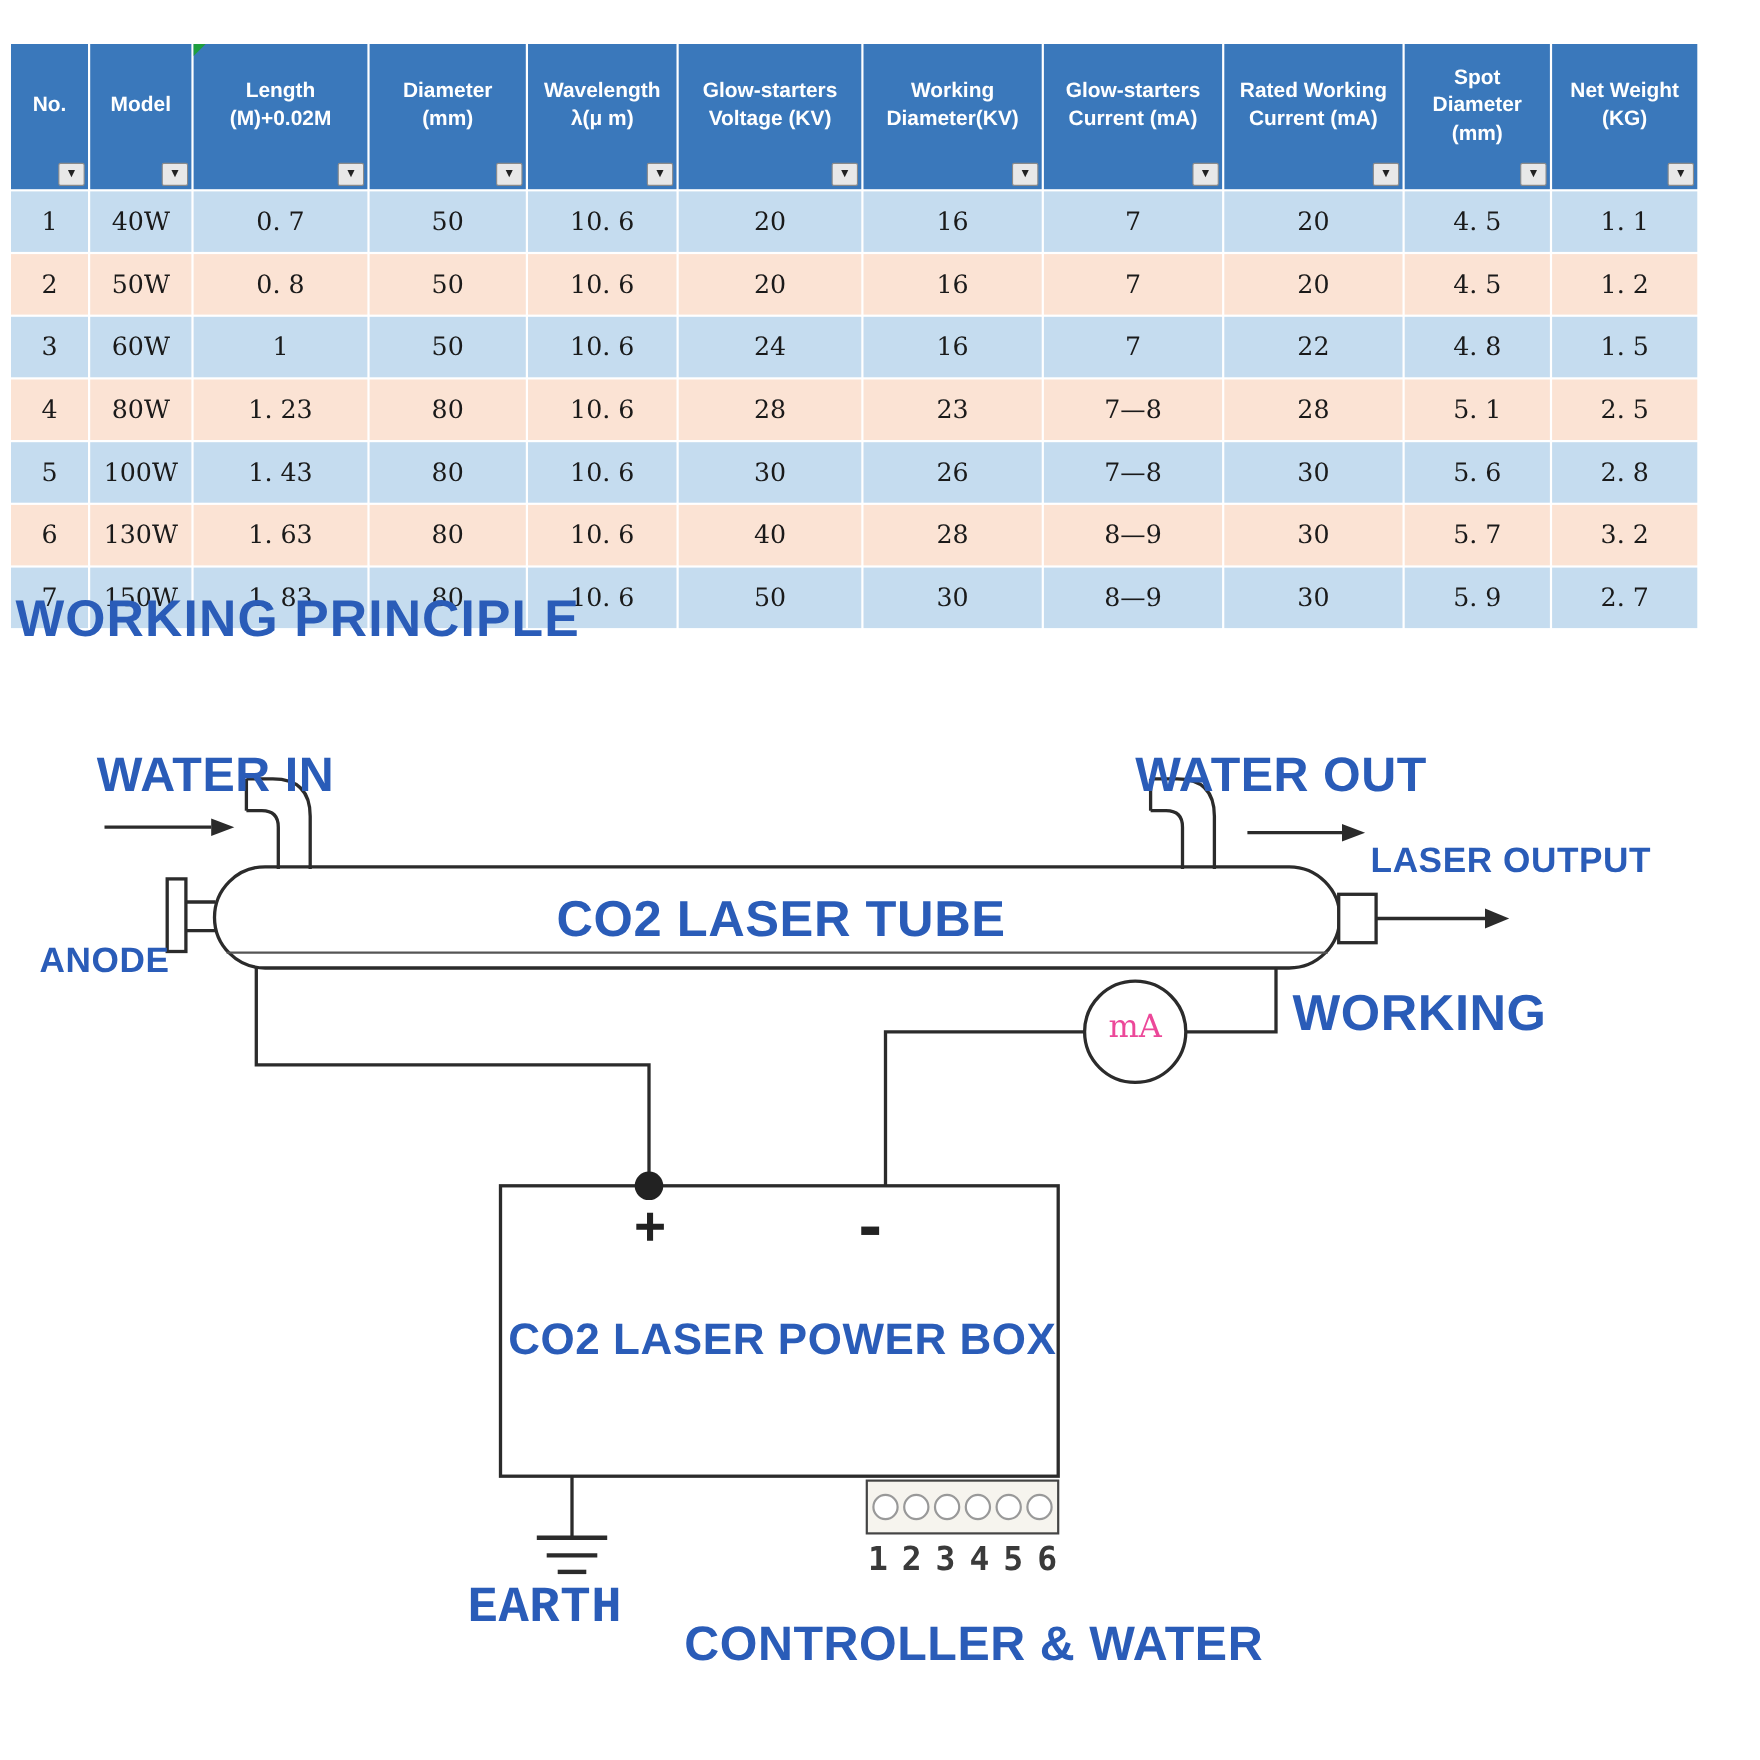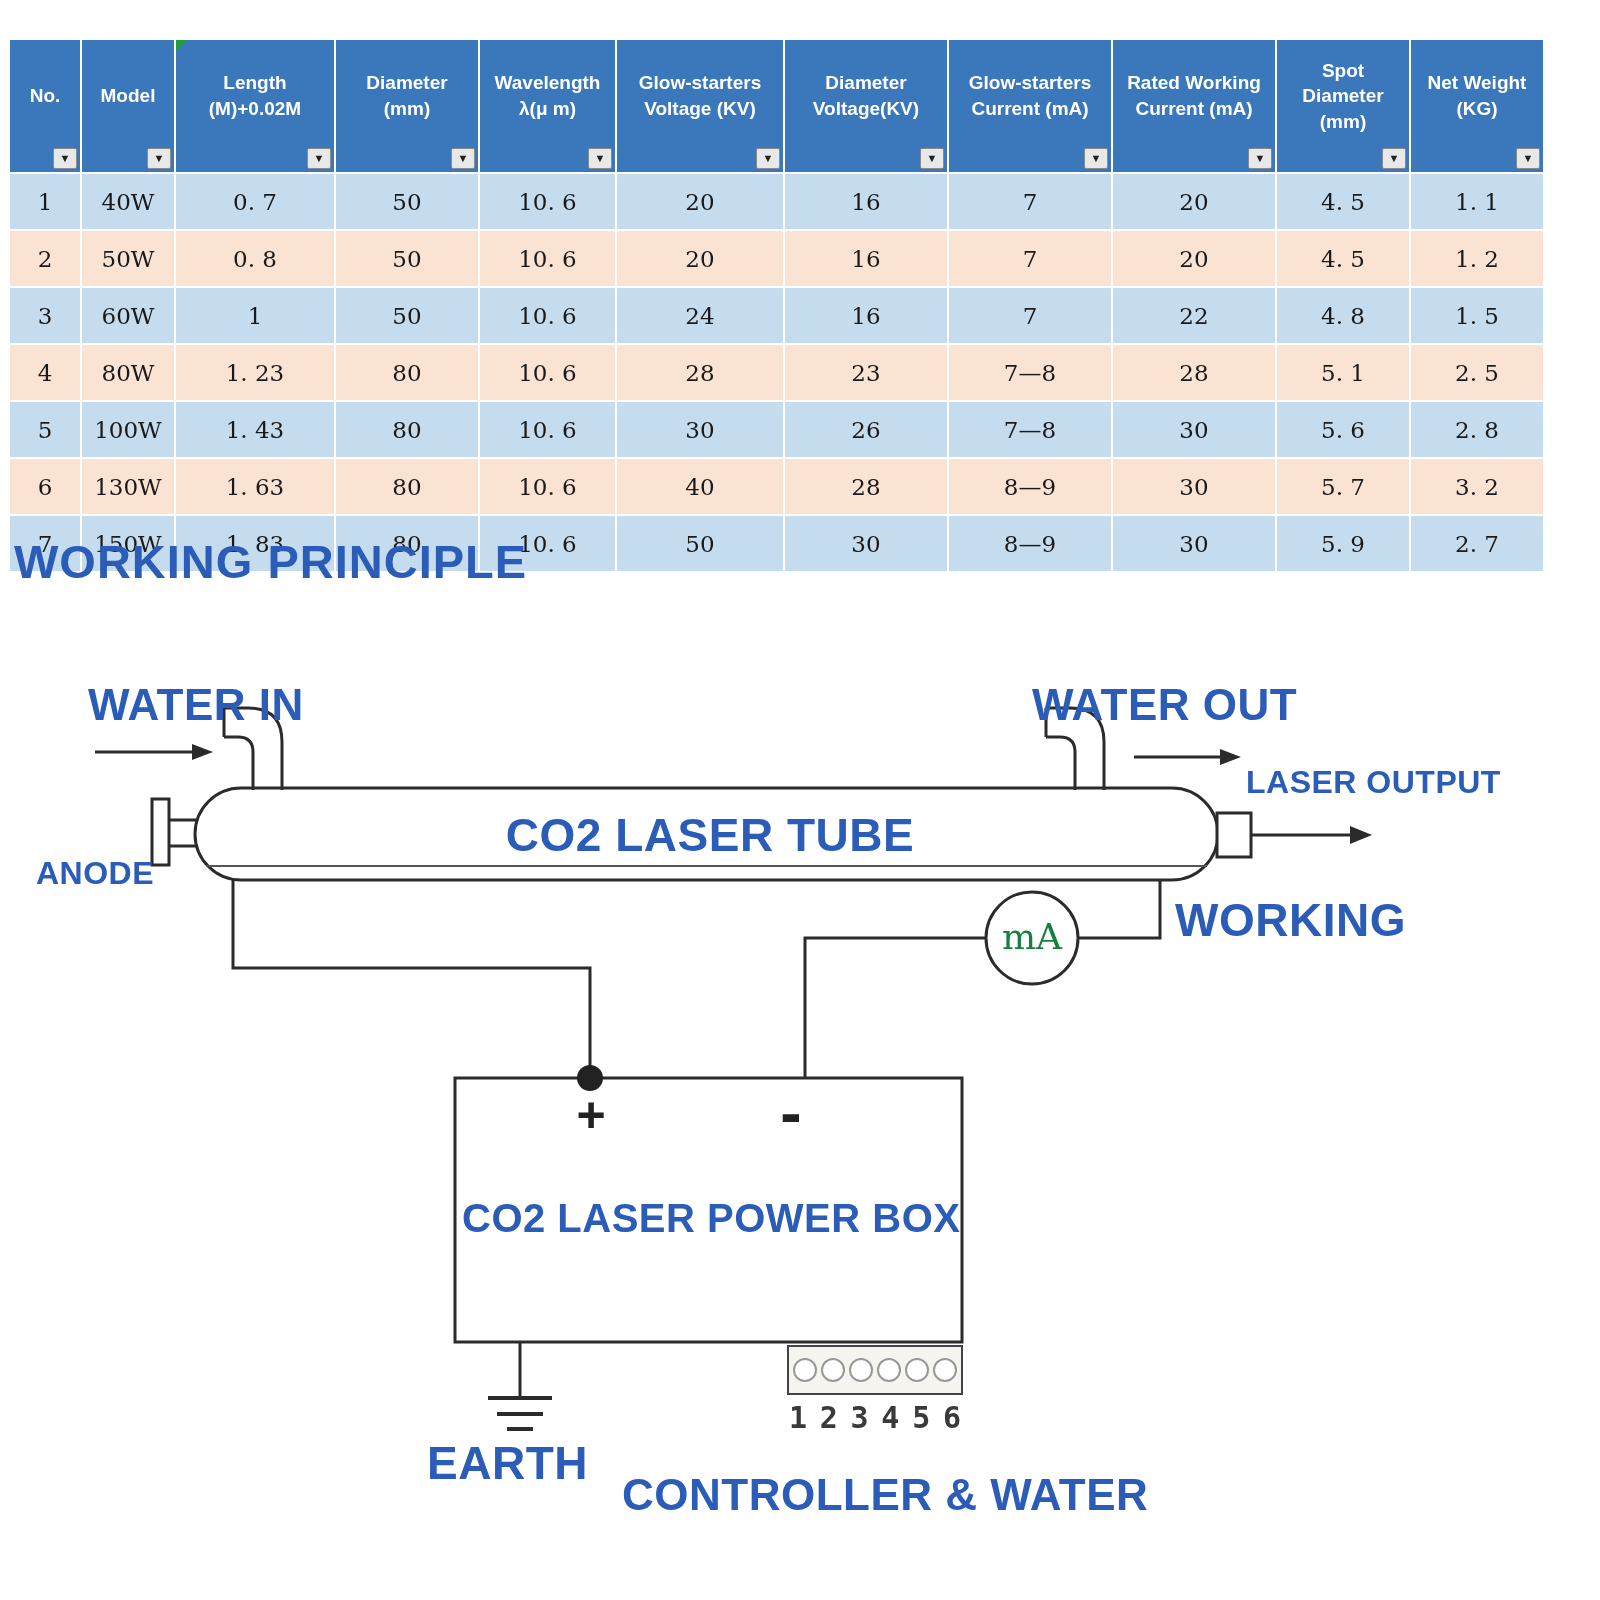--- a/index.html
+++ b/index.html
@@ -49,28 +49,28 @@
     position:absolute;font-weight:800;color:var(--accent_blue);
     white-space:nowrap;letter-spacing:0.5px;
   }
   .lbl-water-in{left:88px;top:680px;font-size:44px;}
   .lbl-water-out{left:1032px;top:680px;font-size:44px;text-align:right;}
   .lbl-laser-output{left:1246px;top:764px;font-size:32px;}
   .lbl-anode{left:36px;top:855px;font-size:32px;}
   .lbl-cathode{left:1175px;top:893px;font-size:46px;}
   .lbl-tube{left:455px;top:808px;width:510px;text-align:center;font-size:46px;}
   .lbl-powerbox{left:462px;top:1196px;width:496px;text-align:center;font-size:40px;}
-  .lbl-earth{left:425px;top:1436px;width:165px;text-align:center;font-size:46px;}
+  .lbl-earth{left:425px;top:1436px;width:165px;font-size:46px;font-family:Liberation Mono, monospace;}
   .lbl-controller{left:622px;top:1470px;width:470px;text-align:right;font-size:44px;}
   .lbl-plus{position:absolute;left:566px;top:1086px;width:50px;text-align:center;
     font-size:50px;font-weight:700;color:#222;}
   .lbl-minus{position:absolute;left:766px;top:1076px;width:50px;text-align:center;
     font-size:64px;font-weight:700;color:#222;}
   .lbl-ma{position:absolute;left:1000px;top:916px;width:64px;text-align:center;
-    font-size:36px;color:#15803d;font-family:"DejaVu Serif",serif;}
+    font-size:29px;color:#ec4899;font-family:"DejaVu Serif",serif;}
   .terminal-numbers{
     position:absolute;left:789px;top:1400px;width:172px;
     display:flex;justify-content:space-between;
     font-size:30px;font-weight:700;color:#3a3a3a;
     font-family:"DejaVu Sans Mono",monospace;
   }
 
   
   #diagram{position:absolute;left:0;top:0;pointer-events:none;}
   .shp{fill:none;stroke:var(--line);stroke-width:3;}
@@ -99,21 +99,21 @@
       <col style="width:132px">
   </colgroup>
   <thead>
     <tr>
         <th><span>No.</span><span class="filter-btn">▼</span></th>
         <th><span>Model</span><span class="filter-btn">▼</span></th>
         <th><span>Length (M)+0.02M</span><span class="filter-btn">▼</span><span class="note"></span></th>
         <th><span>Diameter (mm)</span><span class="filter-btn">▼</span></th>
         <th><span>Wavelength λ(μ m)</span><span class="filter-btn">▼</span></th>
         <th><span>Glow-starters Voltage (KV)</span><span class="filter-btn">▼</span></th>
-        <th><span>Diameter Voltage(KV)</span><span class="filter-btn">▼</span></th>
+        <th><span>Working Diameter(KV)</span><span class="filter-btn">▼</span></th>
         <th><span>Glow-starters Current (mA)</span><span class="filter-btn">▼</span></th>
         <th><span>Rated Working Current (mA)</span><span class="filter-btn">▼</span></th>
         <th><span>Spot Diameter (mm)</span><span class="filter-btn">▼</span></th>
         <th><span>Net Weight (KG)</span><span class="filter-btn">▼</span></th>
       </tr>
   </thead>
   <tbody>
       <tr class="blue">
         <td>1</td>
         <td>40W</td>

